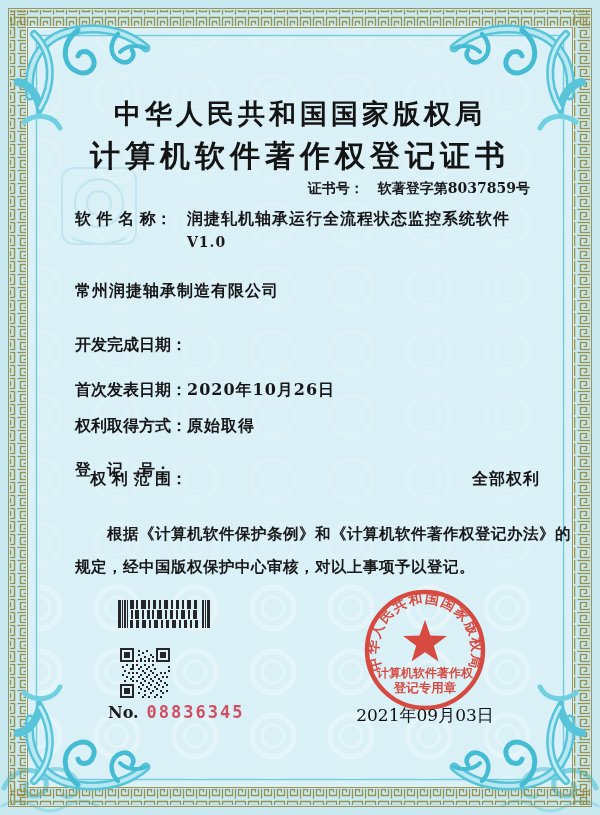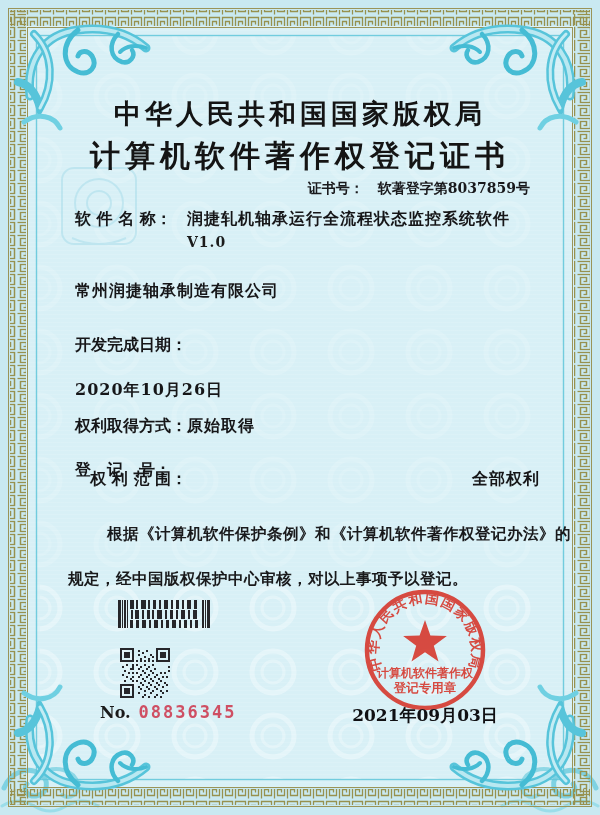--- a/index.html
+++ b/index.html
@@ -30,27 +30,27 @@
     top:180px; right:70px; font-size:14px; font-weight:bold; color:#19191c;
   }
   .certno-line .gap { display:inline-block; width:14px; }
   .row { position:absolute; left:75px; right:60px; display:flex; align-items:flex-start; }
   .lab { width:112px; flex:0 0 112px; font-size:16px; font-weight:bold; white-space:pre; color:#161618; }
   .val { flex:1; font-size:16px; font-weight:bold; letter-spacing:1px; color:#161618; }
   .r1 { top:209px;align-items:center; } .r1b { top:234px; left:187px; font-size:14px; font-weight:bold; letter-spacing:1px; }
   .r2 { top:281px; } .r3 { top:335px; } .r4 { top:380px; }
   .r5 { top:416px; } .r6 { top:469px;text-align:right; } .r7 { top:460px;flex-direction:column; }
   .stmt { position:absolute; font-size:15.5px; font-weight:600; letter-spacing:0.5px; color:#19191b; }
-  .stmt1 { left:107px; top:524px; } .stmt2 { left:68px; top:557px;margin-top:12px; }
-  .no-line { top:702px; left:100px; font-size:16px; font-weight:bold; }
+  .stmt1 { left:107px; top:524px; } .stmt2 { left:75px; top:557px; }
+  .no-line { top:702px; left:108px; font-size:16px; font-weight:bold; }
   .no-line .no-num {
     font-family:"DejaVu Sans Mono", monospace; color:#cf4f63;
     font-size:17px; letter-spacing:2px; margin-left:8px; font-weight:bold;
   }
-  .seal-date { top:704px; left:350px; width:150px; text-align:center; font-size:17px; font-weight:bold; color:#101013; }
+  .seal-date { top:704px; left:350px; width:150px; text-align:center; font-size:17px; font-weight:normal; color:#101013; }
   .seal-box { left:361px; top:586px; width:128px; height:128px; }
   .barcode-box { left:118px; top:600px; width:92px; height:28px; }
   .qr-box { left:120px; top:648px; width:50px; height:50px; }
 </style>
 </head>
 <body>
 
 <div id="cert-bg"></div>
 
 <svg class="layer" viewBox="0 0 600 815" aria-hidden="true">
@@ -122,20 +122,21 @@
 </div>
 <div class="abs r1b">V1.0</div>
 
 <div class="row r2">
   <span class="val">常州润捷轴承制造有限公司</span>
 </div>
 <div class="row r3">
   <span class="lab">开发完成日期：</span>
 </div>
 <div class="row r4">
+  <span class="lab">首次发表日期：</span>
   <span class="val">2020年10月26日</span>
 </div>
 <div class="row r5">
   <span class="lab">权利取得方式：</span>
   <span class="val">原始取得</span>
 </div>
 <div class="row r6">
   <span class="lab">权 利 范 围：</span>
   <span class="val">全部权利</span>
 </div>

